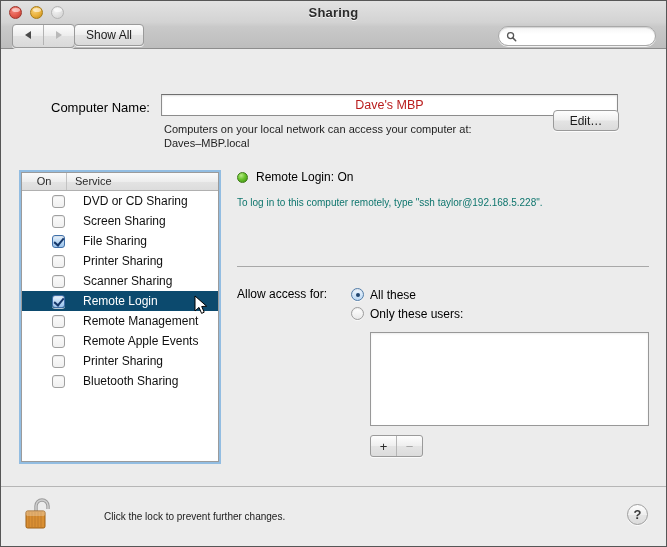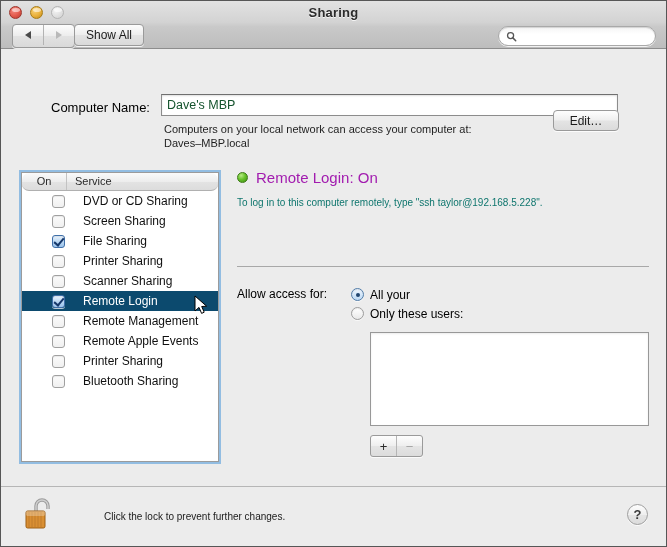--- a/index.html
+++ b/index.html
@@ -189,21 +189,22 @@
     box-shadow: inset 0 1px 2px rgba(0,0,0,0.13);
   }
   .cn-input {
     width: 100%; height: 100%;
     box-sizing: border-box;
     border: 0; outline: none;
     padding: 0 5px;
     background: transparent;
     font-family: "Liberation Sans", sans-serif;
     font-size: 12.5px;
-    color: #14532d;
+    color: #b91c1c;
+    text-align: center;
   }
   .cn-help {
     position: absolute;
     left: 163px; top: 48px;
     width: 380px;
     font-size: 11px;
     line-height: 14px;
     color: #1e1e1e;
   }
   .edit-btn {
@@ -242,21 +243,20 @@
   }
   .svc-header {
     display: flex;
     height: 18px;
     box-sizing: border-box;
     background: linear-gradient(to bottom, #fafafa 0%, #ededed 50%, #e3e3e3 51%, #dcdcdc 100%);
     border-bottom: 1px solid #b0b0b0;
     font-size: 11px;
     color: #2a2a2a;
     align-items: center;
-    border-radius: 7px;
   }
   .svc-h-on {
     width: 44px;
     text-align: center;
     border-right: 1px solid #c2c2c2;
     line-height: 17px;
   }
   .svc-h-service {
     padding-left: 8px;
     line-height: 17px;
@@ -324,22 +324,22 @@
   }
   .status-dot {
     width: 11px; height: 11px;
     border-radius: 50%;
     background: radial-gradient(circle at 35% 28%, #b8ea85 0%, #68c32c 45%, #3e8d12 100%);
     border: 1px solid #3c7a16;
     box-sizing: border-box;
     flex: none;
   }
   .status-label {
-    font-size: 15px;
-    color: #a21caf;
+    font-size: 12px;
+    color: #000000;
   }
   .status-desc {
     margin-top: 9px;
     font-size: 10px;
     color: #0f766e;
     line-height: 15px;
   }
   .hr {
     position: absolute;
     left: 236px; top: 116px;
@@ -600,21 +600,21 @@
       <div class="status-desc">To log in to this computer remotely, type "ssh taylor@192.168.5.228".</div>
     </div>
 
     <div class="hr"></div>
 
     <div class="access-area">
       <div class="access-label">Allow access for:</div>
       <div class="radio-col">
         <div class="radio-row">
           <span class="radio checked"></span>
-          <span class="radio-label">All your</span>
+          <span class="radio-label">All these</span>
         </div>
         <div class="radio-row">
           <span class="radio"></span>
           <span class="radio-label">Only these users:</span>
         </div>
       </div>
     </div>
 
     <div class="users-box"></div>
 

